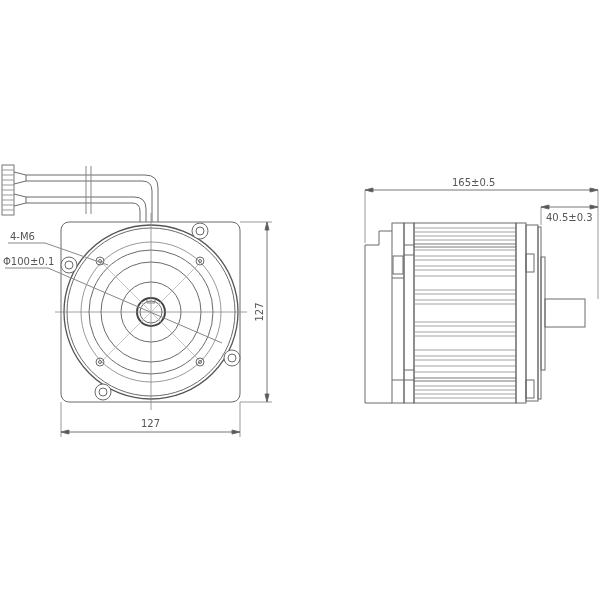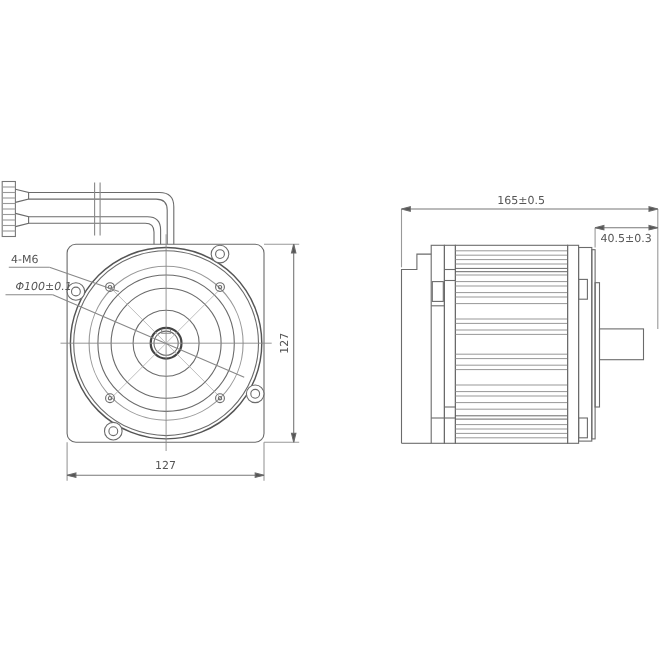--- a/index.html
+++ b/index.html
@@ -160,17 +160,17 @@
     <path d="M365 190 l8 -2 v4 z" fill="#555"></path>
     <path d="M598 190 l-8 -2 v4 z" fill="#555"></path>
     <line x1="541" y1="207" x2="541" y2="225" stroke="#999"></line>
     <line x1="541" y1="207" x2="598" y2="207" stroke="#777"></line>
     <path d="M541 207 l8 -2 v4 z" fill="#555"></path>
     <path d="M598 207 l-8 -2 v4 z" fill="#555"></path>
   </g>
 </svg>
 
 <div class="label" style="left:10px; top:232px;">4-M6</div>
-<div class="label" style="left:14px; top:257px;font-style:italic;">Φ100±0.1</div>
+<div class="label" style="left:3px; top:257px;">Φ100±0.1</div>
 <div class="label" style="left:141px; top:419px;">127</div>
 <div class="label vlabel" style="left:250px; top:307px;">127</div>
 <div class="label" style="left:452px; top:178px;">165±0.5</div>
 <div class="label" style="left:546px; top:213px;">40.5±0.3</div>
 
 </body></html>

